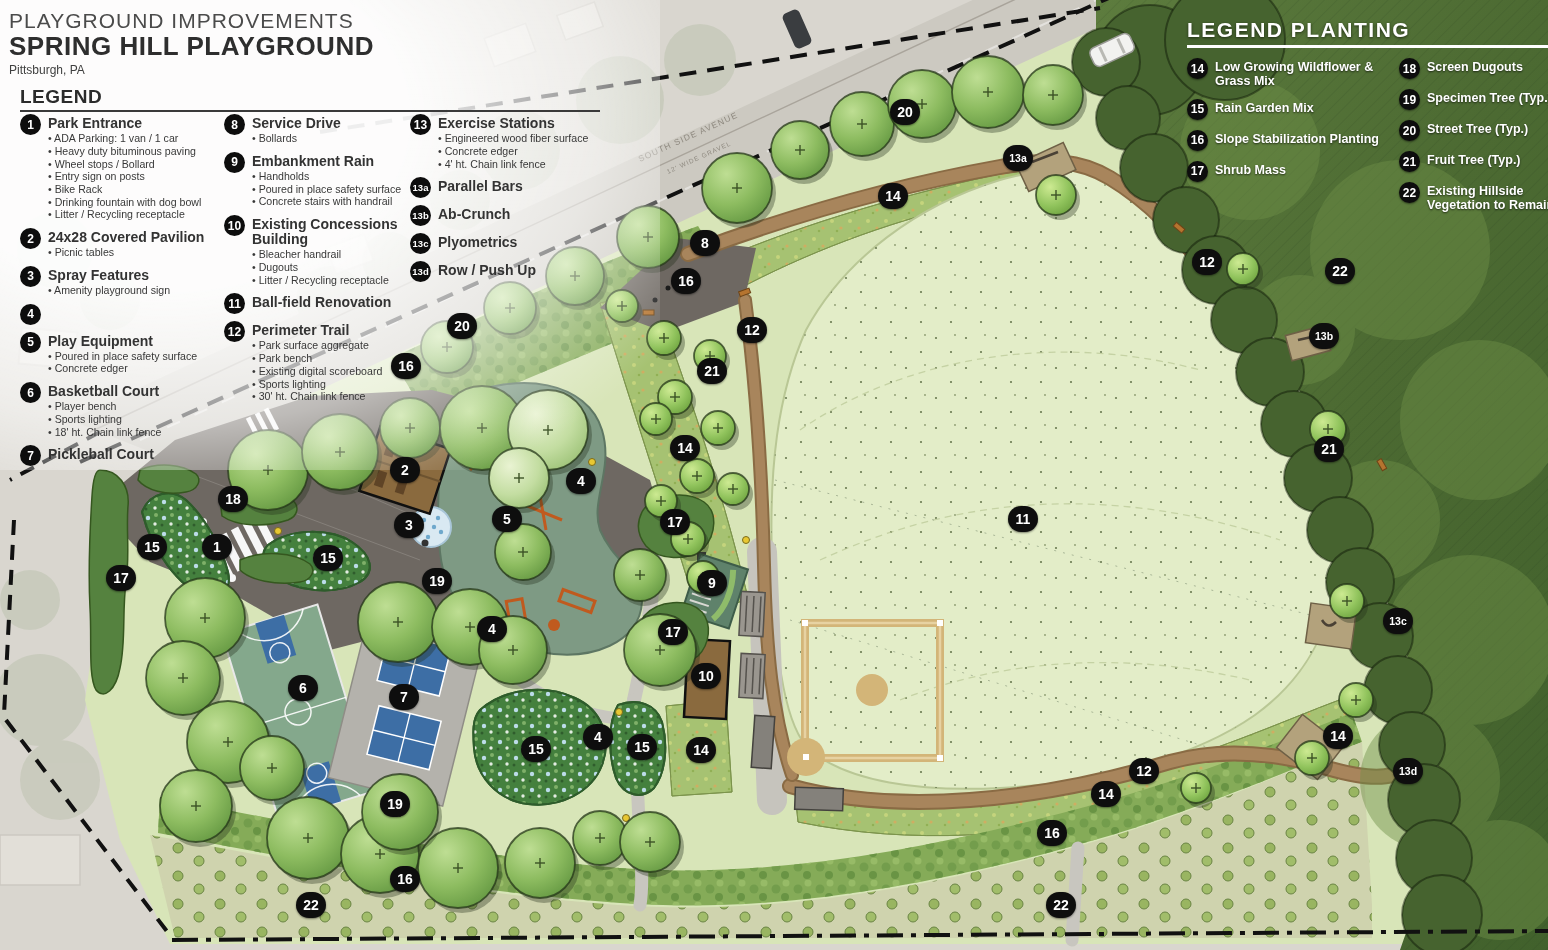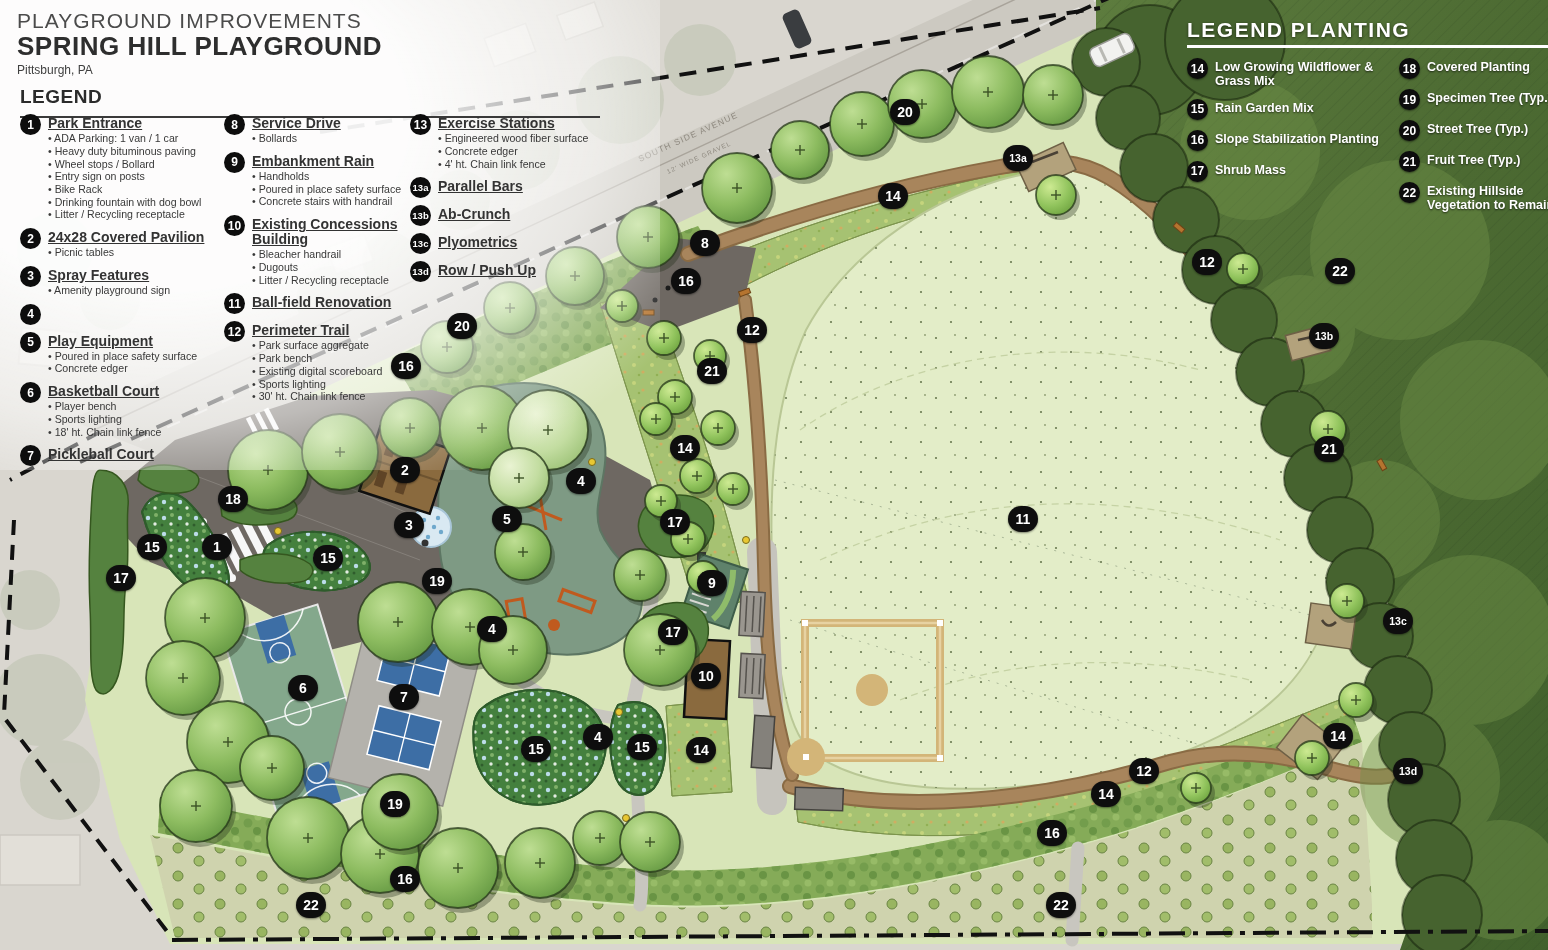--- a/index.html
+++ b/index.html
@@ -4,36 +4,36 @@
 <style>
   html,body{margin:0;padding:0;background:#b9b6ae;}
   #stage{position:relative;width:1548px;height:950px;overflow:hidden;
          font-family:"Liberation Sans",sans-serif;background:#d9d6cf;}
   #plan-svg{position:absolute;left:0;top:0;}
   
   #wash{position:absolute;left:0;top:0;width:660px;height:470px;
         background:radial-gradient(ellipse at 25% 25%, rgba(255,255,255,.93) 35%, rgba(255,255,255,.55) 62%, rgba(255,255,255,0) 85%);
         pointer-events:none;}
   
-  #title-block{position:absolute;left:17px;top:10px;}
+  #title-block{position:absolute;left:9px;top:10px;}
   .sup{font-size:21px;letter-spacing:1px;color:#4b4b4b;line-height:1.05;}
   .h1{font-size:26px;font-weight:800;color:#2e2e2e;letter-spacing:.5px;line-height:1.1;}
   .city{font-size:12px;color:#3f3f3f;margin-top:2px;}
   #legend-head{position:absolute;left:20px;top:86px;width:580px;
                font-size:19px;font-weight:800;color:#2b2b2b;letter-spacing:.5px;
-               border-bottom:2px solid #3a3a3a;padding-bottom:8px;}
+               border-bottom:2px solid #3a3a3a;padding-bottom:2px;}
   .lcol{position:absolute;top:114px;}
   #lcol0{left:20px;width:208px;}
   #lcol1{left:224px;width:188px;}
   #lcol2{left:410px;width:200px;}
   .li{display:flex;gap:7px;margin-bottom:7px;}
   .b{flex:0 0 auto;width:21px;height:21px;border-radius:50%;background:#0d0d0d;color:#fff;
      font-size:12px;font-weight:700;display:flex;align-items:center;justify-content:center;}
   .b.sm{font-size:9.5px;}
-  .li .hd{font-size:14px;font-weight:700;color:#333;line-height:1.08;margin:2px 0 1px;text-decoration:underline;}
+  .li .hd{font-size:14px;font-weight:700;color:#333;line-height:1.08;margin:2px 0 1px;}
   .li ul{margin:0;padding:0;list-style:none;}
   .li li{font-size:10.6px;color:#383838;line-height:1.2;}
   .li li::before{content:"•  ";}
   
   #plant-legend{position:absolute;left:1155px;top:18px;width:392px;color:#fff;margin-left:32px;}
   #plant-head{font-size:21px;font-weight:800;letter-spacing:1.5px;border-bottom:3px solid #fff;
               padding-bottom:3px;margin-bottom:10px;text-shadow:0 1px 3px rgba(0,0,0,.6);}
   #plant-cols{display:flex;gap:6px;}
   .pcol0{width:206px;} .pcol1{width:178px;}
   .pi{display:flex;gap:7px;margin-bottom:10px;}
@@ -881,21 +881,21 @@
             <div class="t">Slope Stabilization Planting</div>
           </div>
           <div class="pi">
             <span class="b">17</span>
             <div class="t">Shrub Mass</div>
           </div>
         </div>
     <div class="pcol1" id="pcol1">
           <div class="pi">
             <span class="b">18</span>
-            <div class="t">Covered Planting</div>
+            <div class="t">Screen Dugouts</div>
           </div>
           <div class="pi">
             <span class="b">19</span>
             <div class="t">Specimen Tree (Typ.)</div>
           </div>
           <div class="pi">
             <span class="b">20</span>
             <div class="t">Street Tree (Typ.)</div>
           </div>
           <div class="pi">

